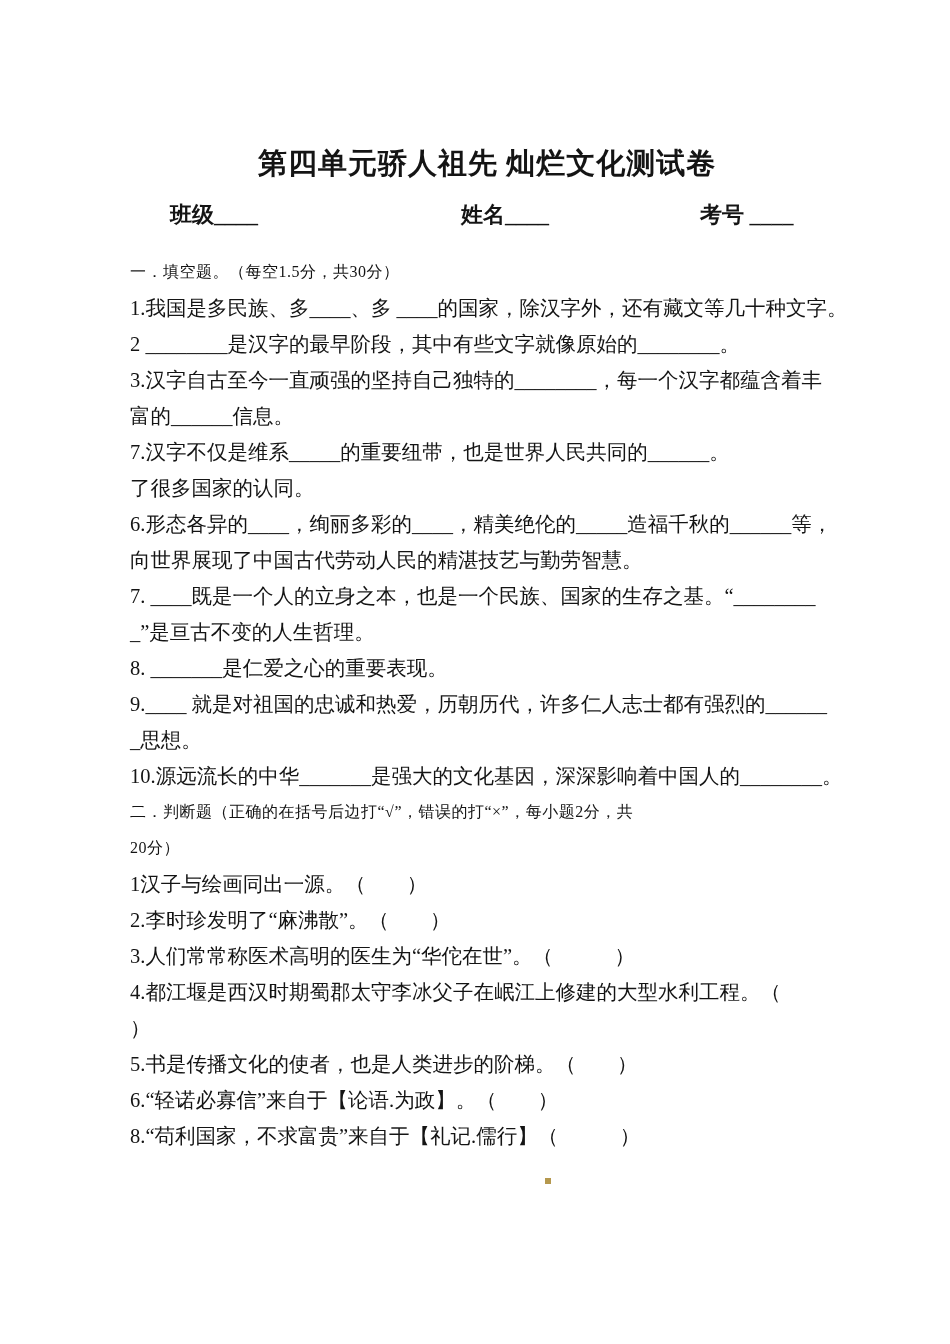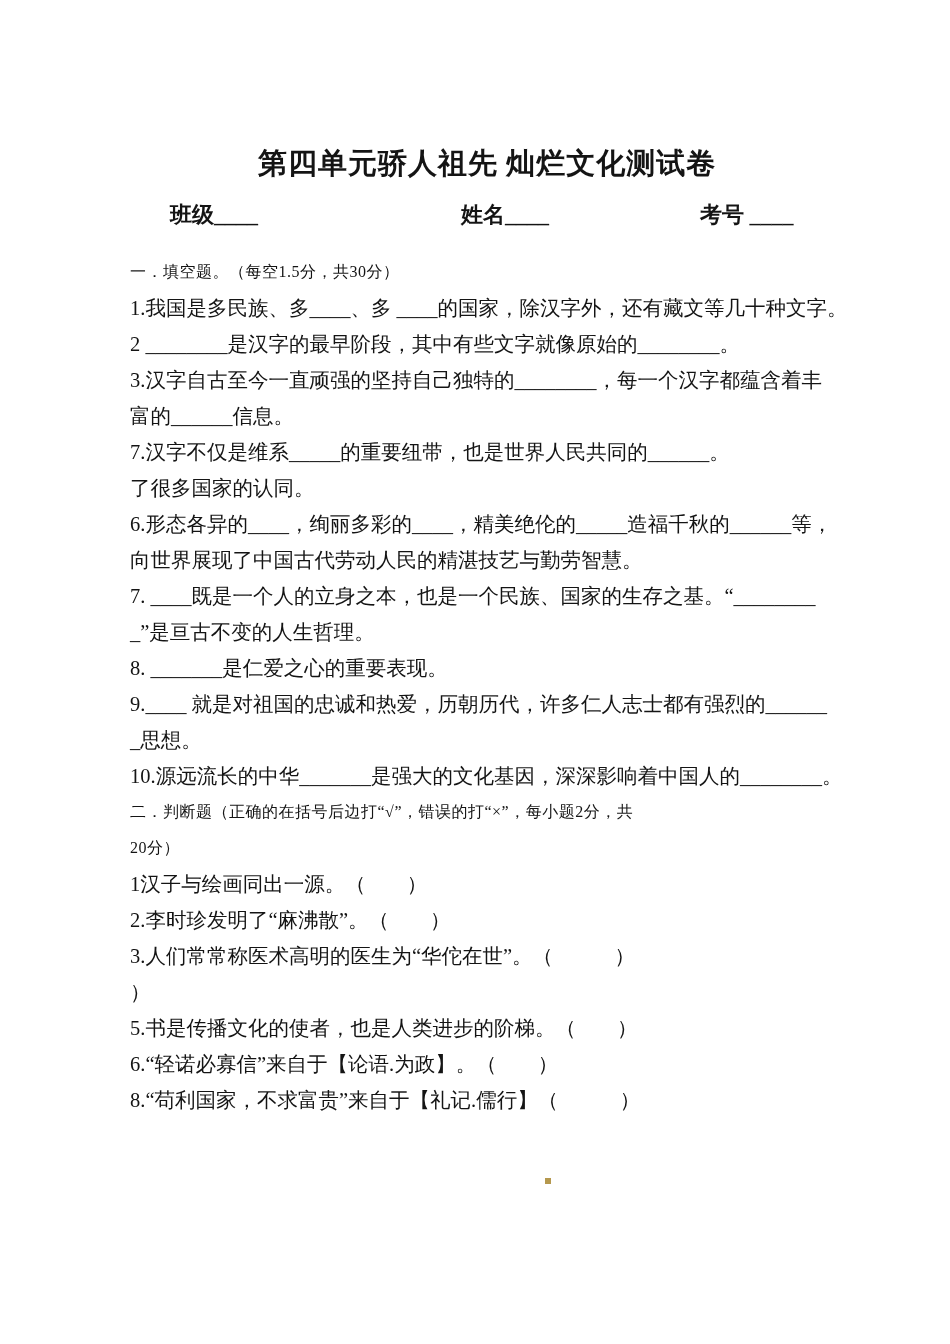--- a/index.html
+++ b/index.html
@@ -100,20 +100,21 @@
       <div class="line">_”是亘古不变的人生哲理。</div>
       <div class="line">8. _______是仁爱之心的重要表现。</div>
       <div class="line">9.____ 就是对祖国的忠诚和热爱，历朝历代，许多仁人志士都有强烈的______</div>
       <div class="line">_思想。</div>
       <div class="line">10.源远流长的中华_______是强大的文化基因，深深影响着中国人的________。</div>
       <div class="line bold">二．判断题（正确的在括号后边打“√”，错误的打“×”，每小题2分，共</div>
       <div class="line bold">20分）</div>
       <div class="line">1汉子与绘画同出一源。（　　）</div>
       <div class="line">2.李时珍发明了“麻沸散”。（　　）</div>
       <div class="line">3.人们常常称医术高明的医生为“华佗在世”。（　　　）</div>
+      <div class="line">4.都江堰是西汉时期蜀郡太守李冰父子在岷江上修建的大型水利工程。（</div>
       <div class="line">）</div>
       <div class="line">5.书是传播文化的使者，也是人类进步的阶梯。（　　）</div>
       <div class="line">6.“轻诺必寡信”来自于【论语.为政】。（　　）</div>
       <div class="line">8.“苟利国家，不求富贵”来自于【礼记.儒行】（　　　）</div>
     </div>
 
   <span class="artifact-dot" style="background: rgb(181, 152, 78);"></span>
 
 </div>
 

